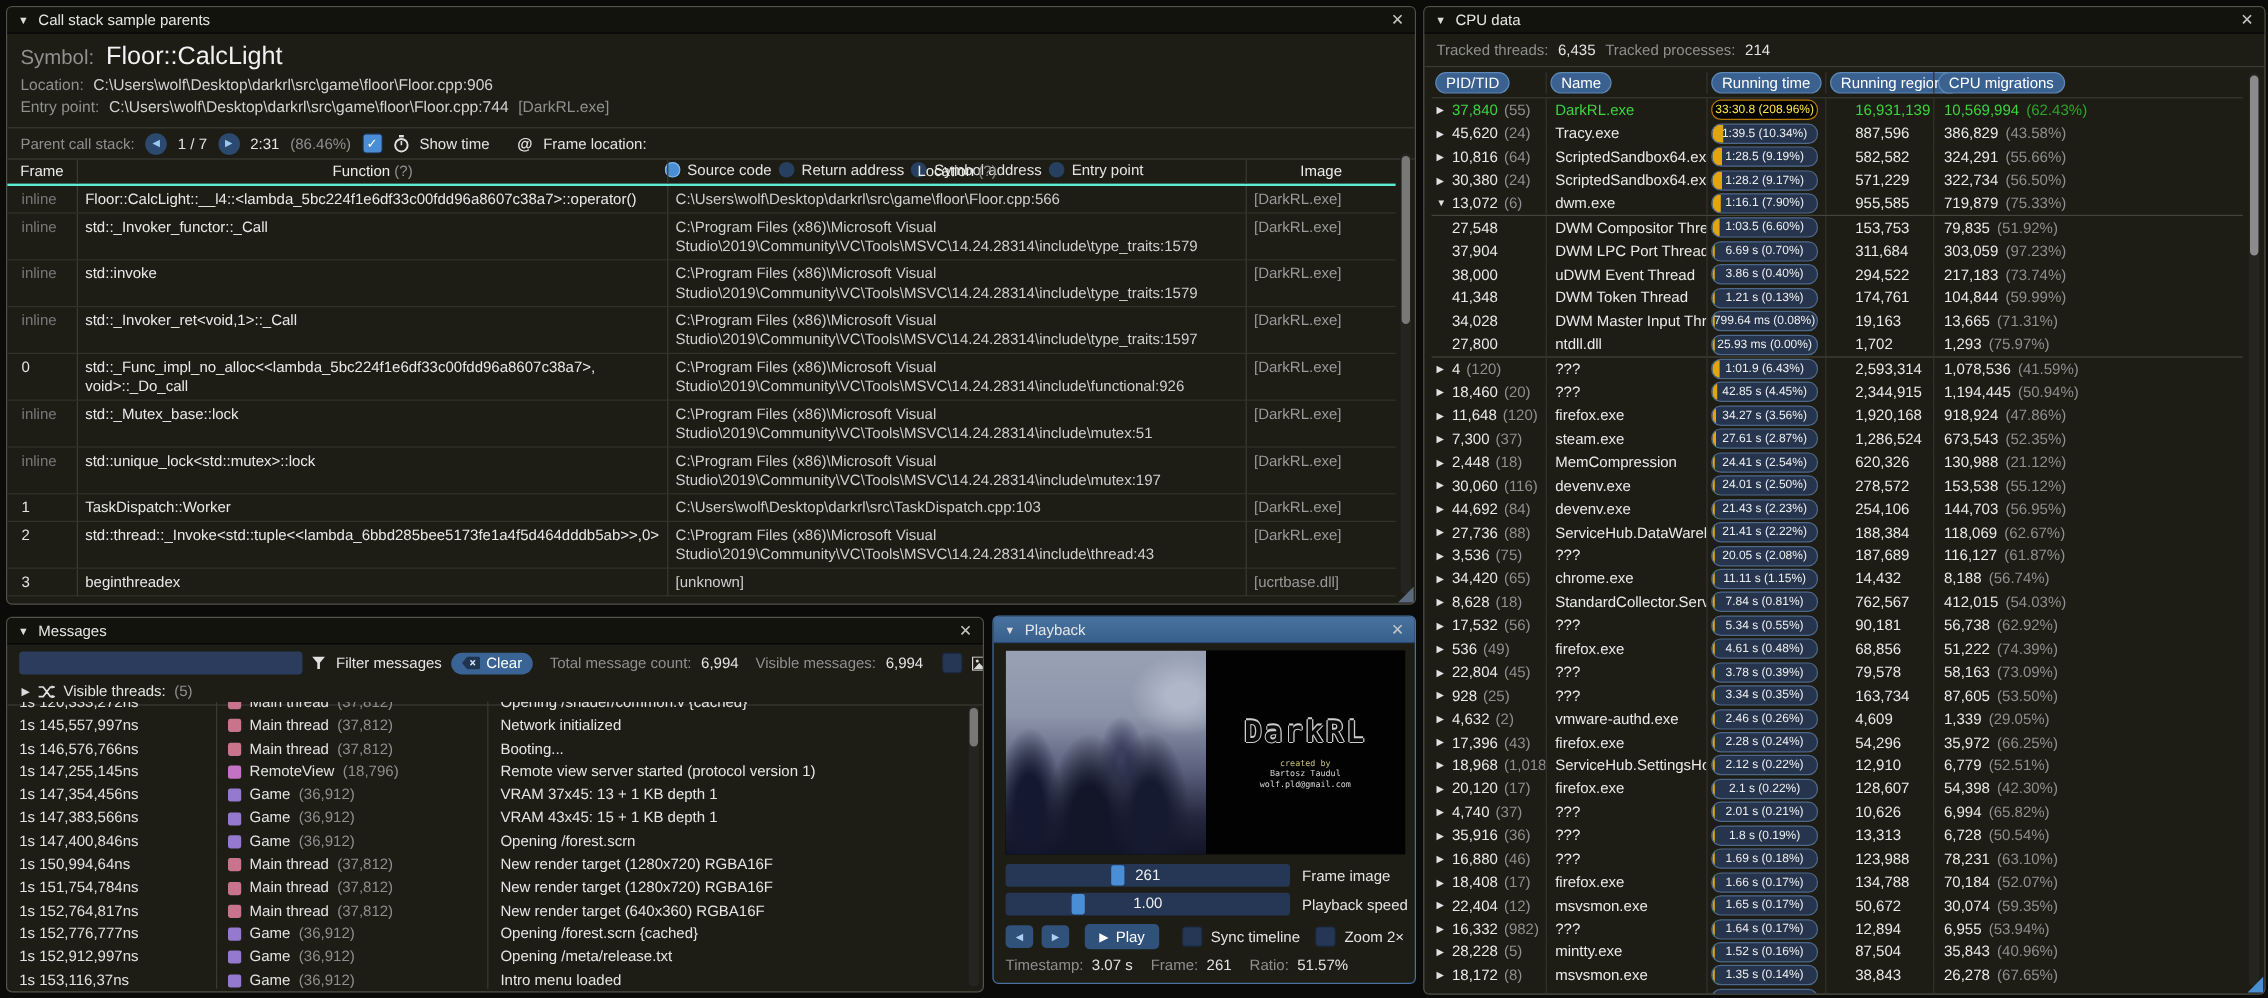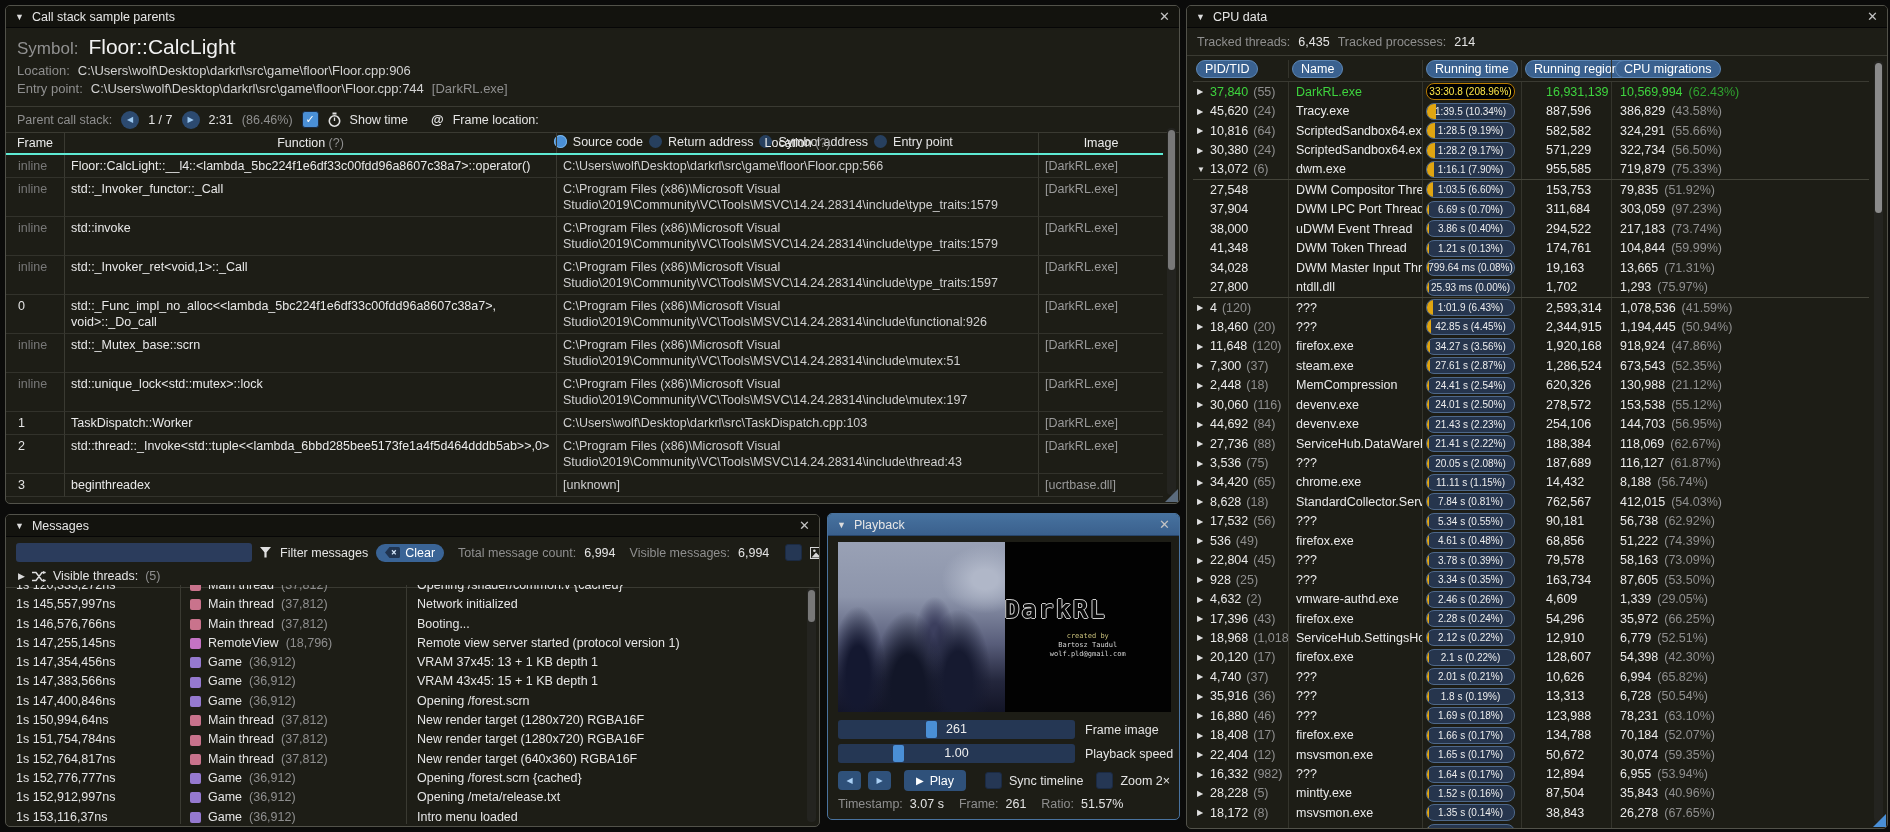--- a/index.html
+++ b/index.html
@@ -58,21 +58,21 @@
   #win-playback{left:827px;top:513px;width:351px;height:305px;border-color:#49729e;}
   #win-playback .titlebar{background:linear-gradient(180deg,#47729f,#3a608d);border-bottom:1px solid #27456a;}
   .pb-image{position:absolute;left:10px;top:28px;width:333px;height:170px;background:#020202;display:flex;overflow:hidden;}
   .forest{width:50%;height:100%;background-image:
     radial-gradient(ellipse 38px 95px at 12% 78%, #141830 30%, transparent 72%),
     radial-gradient(ellipse 52px 115px at 42% 88%, #121628 32%, transparent 70%),
     radial-gradient(ellipse 46px 100px at 72% 82%, #161a30 30%, transparent 72%),
     radial-gradient(ellipse 30px 60px at 58% 55%, #3c3f5e 20%, transparent 65%),
     radial-gradient(ellipse 70px 55px at 88% 22%, #b0b7c8 18%, transparent 62%),
     linear-gradient(180deg,#99a1b5 0%,#8d95ab 32%,#585d7a 60%,#23263c 82%,#121426 100%);}
-  .logo-side{flex:1;display:flex;flex-direction:column;justify-content:center;gap:8px;}
+  .logo-side{flex:1;display:flex;flex-direction:column;align-items:center;justify-content:center;gap:8px;}
   .pb-logo{font-family:"DejaVu Sans Mono",monospace;font-size:25px;font-weight:bold;letter-spacing:2px;color:#0a0a0a;
     text-shadow:-1px 0 #cdcdcd,1px 0 #cdcdcd,0 -1px #cdcdcd,0 1px #cdcdcd;}
   .pb-credits{text-align:center;font-family:"DejaVu Sans Mono",monospace;font-size:7px;line-height:9px;color:#c9c07c;}
   .pb-credits .cl2{color:#d6d6d6;}
   .pb-row{position:absolute;left:10px;display:flex;align-items:center;gap:10px;}
   .slider{position:relative;width:237px;height:19px;background:#253754;border-radius:3px;flex:none;}
   .shandle{position:absolute;top:1px;bottom:1px;width:11px;background:#4a8fd6;border-radius:2px;}
   .sval{position:absolute;inset:0;text-align:center;line-height:19px;color:#efefef;}
   .pbtn{width:23px;height:19px;border-radius:4px;background:#2f517a;color:#aad0f5;display:inline-flex;align-items:center;justify-content:center;font-size:8px;flex:none;}
   .playbtn{height:21px;border-radius:4px;background:#2f517a;color:#fff;display:inline-flex;align-items:center;gap:6px;padding:0 12px;flex:none;}
@@ -195,21 +195,21 @@
           <div class="cs-c cs-img">[DarkRL.exe]</div>
         </div>
         <div class="cs-row">
           <div class="cs-c cs-frame">0</div>
           <div class="cs-c cs-fn">std::_Func_impl_no_alloc&lt;&lt;lambda_5bc224f1e6df33c00fdd96a8607c38a7&gt;, void&gt;::_Do_call</div>
           <div class="cs-c cs-loc">C:\Program Files (x86)\Microsoft Visual Studio\2019\Community\VC\Tools\MSVC\14.24.28314\include\functional:926</div>
           <div class="cs-c cs-img">[DarkRL.exe]</div>
         </div>
         <div class="cs-row">
           <div class="cs-c cs-frame dim2">inline</div>
-          <div class="cs-c cs-fn">std::_Mutex_base::scrn</div>
+          <div class="cs-c cs-fn">std::_Mutex_base::lock</div>
           <div class="cs-c cs-loc">C:\Program Files (x86)\Microsoft Visual Studio\2019\Community\VC\Tools\MSVC\14.24.28314\include\mutex:51</div>
           <div class="cs-c cs-img">[DarkRL.exe]</div>
         </div>
         <div class="cs-row">
           <div class="cs-c cs-frame dim2">inline</div>
           <div class="cs-c cs-fn">std::unique_lock&lt;std::mutex&gt;::lock</div>
           <div class="cs-c cs-loc">C:\Program Files (x86)\Microsoft Visual Studio\2019\Community\VC\Tools\MSVC\14.24.28314\include\mutex:197</div>
           <div class="cs-c cs-img">[DarkRL.exe]</div>
         </div>
         <div class="cs-row">

